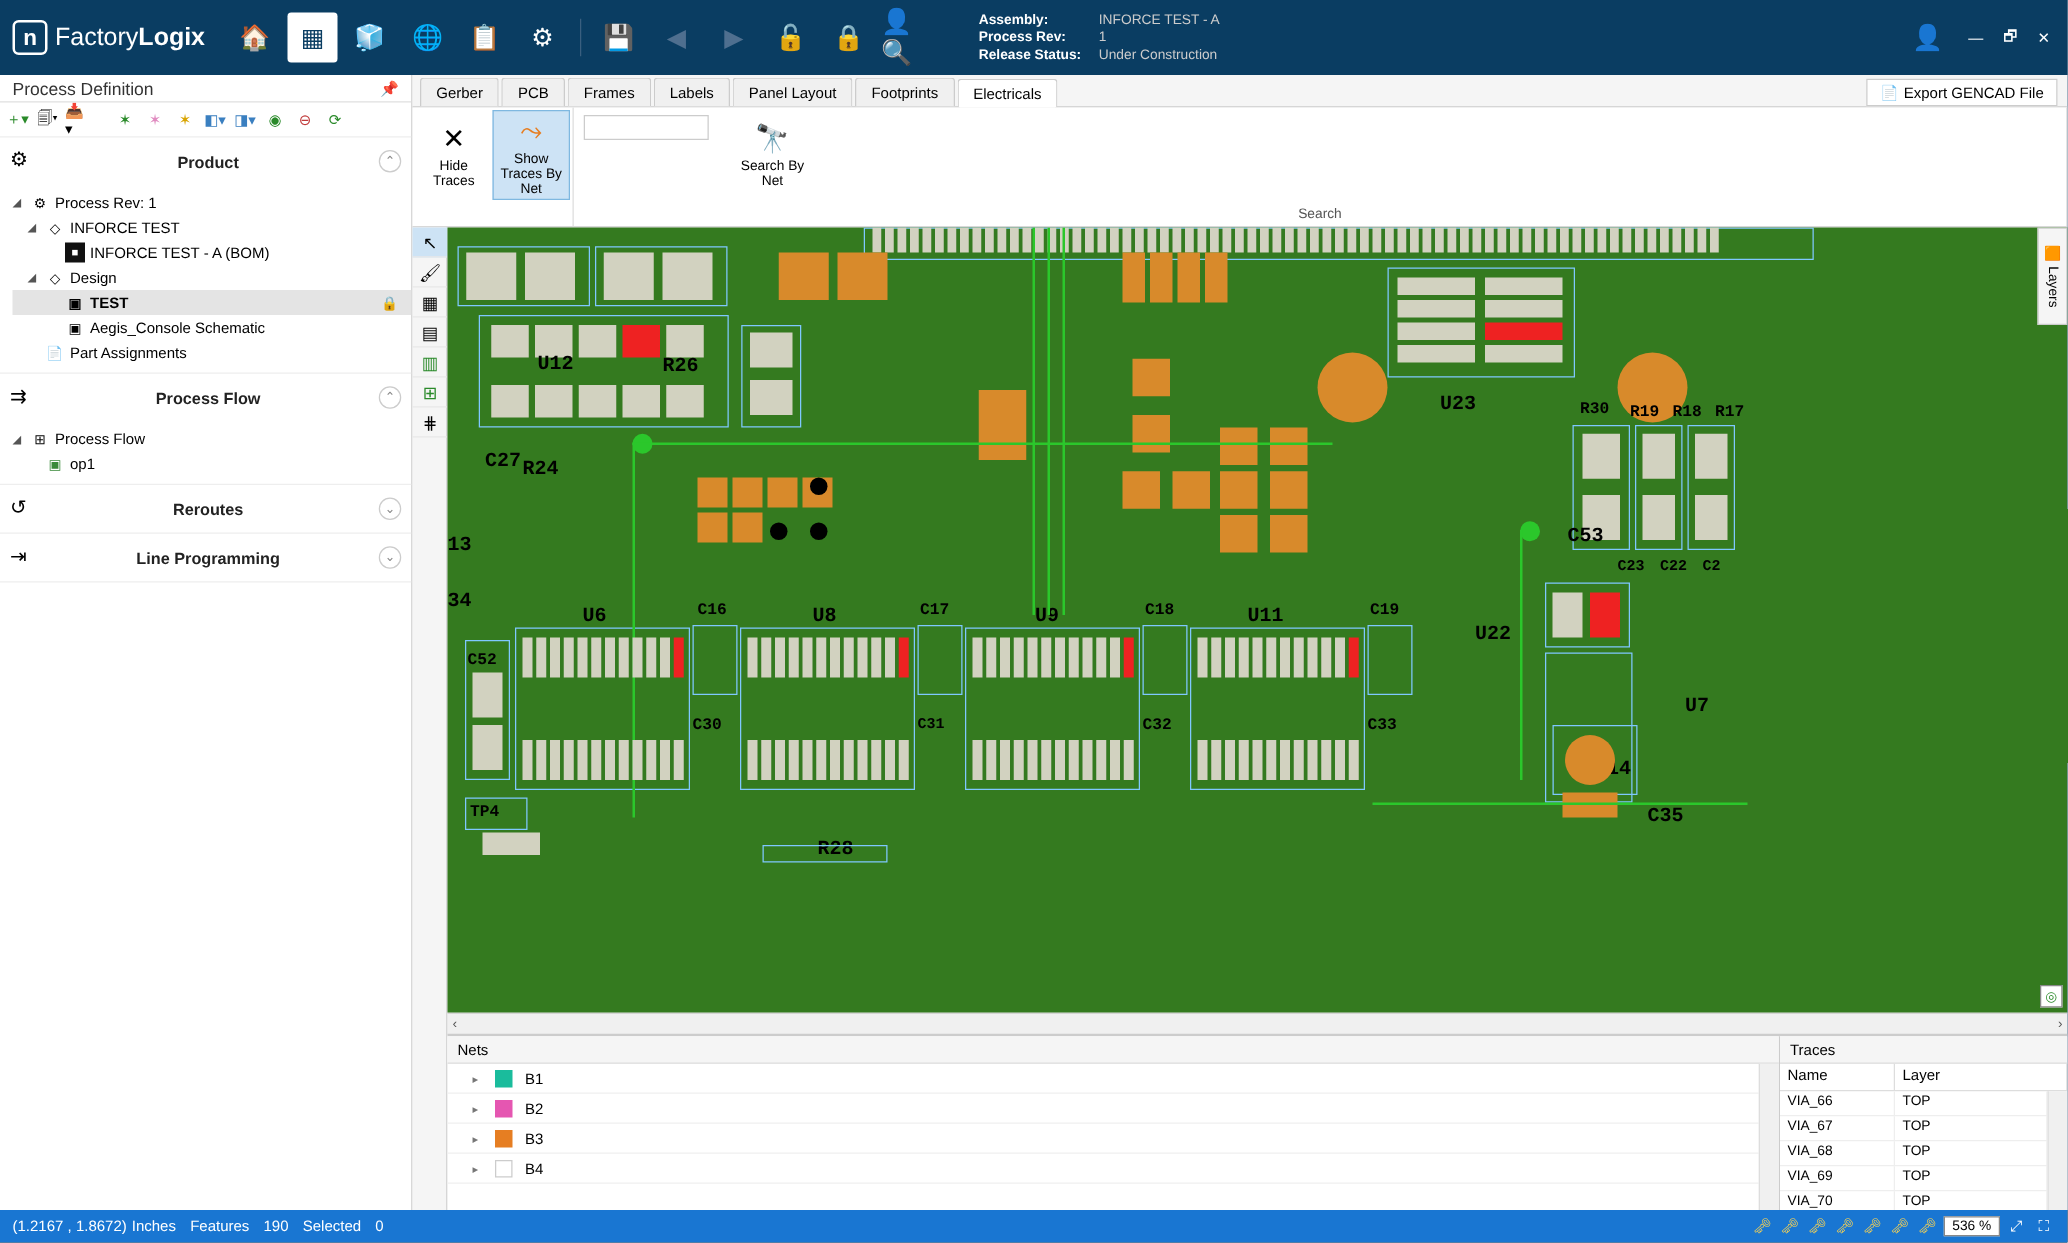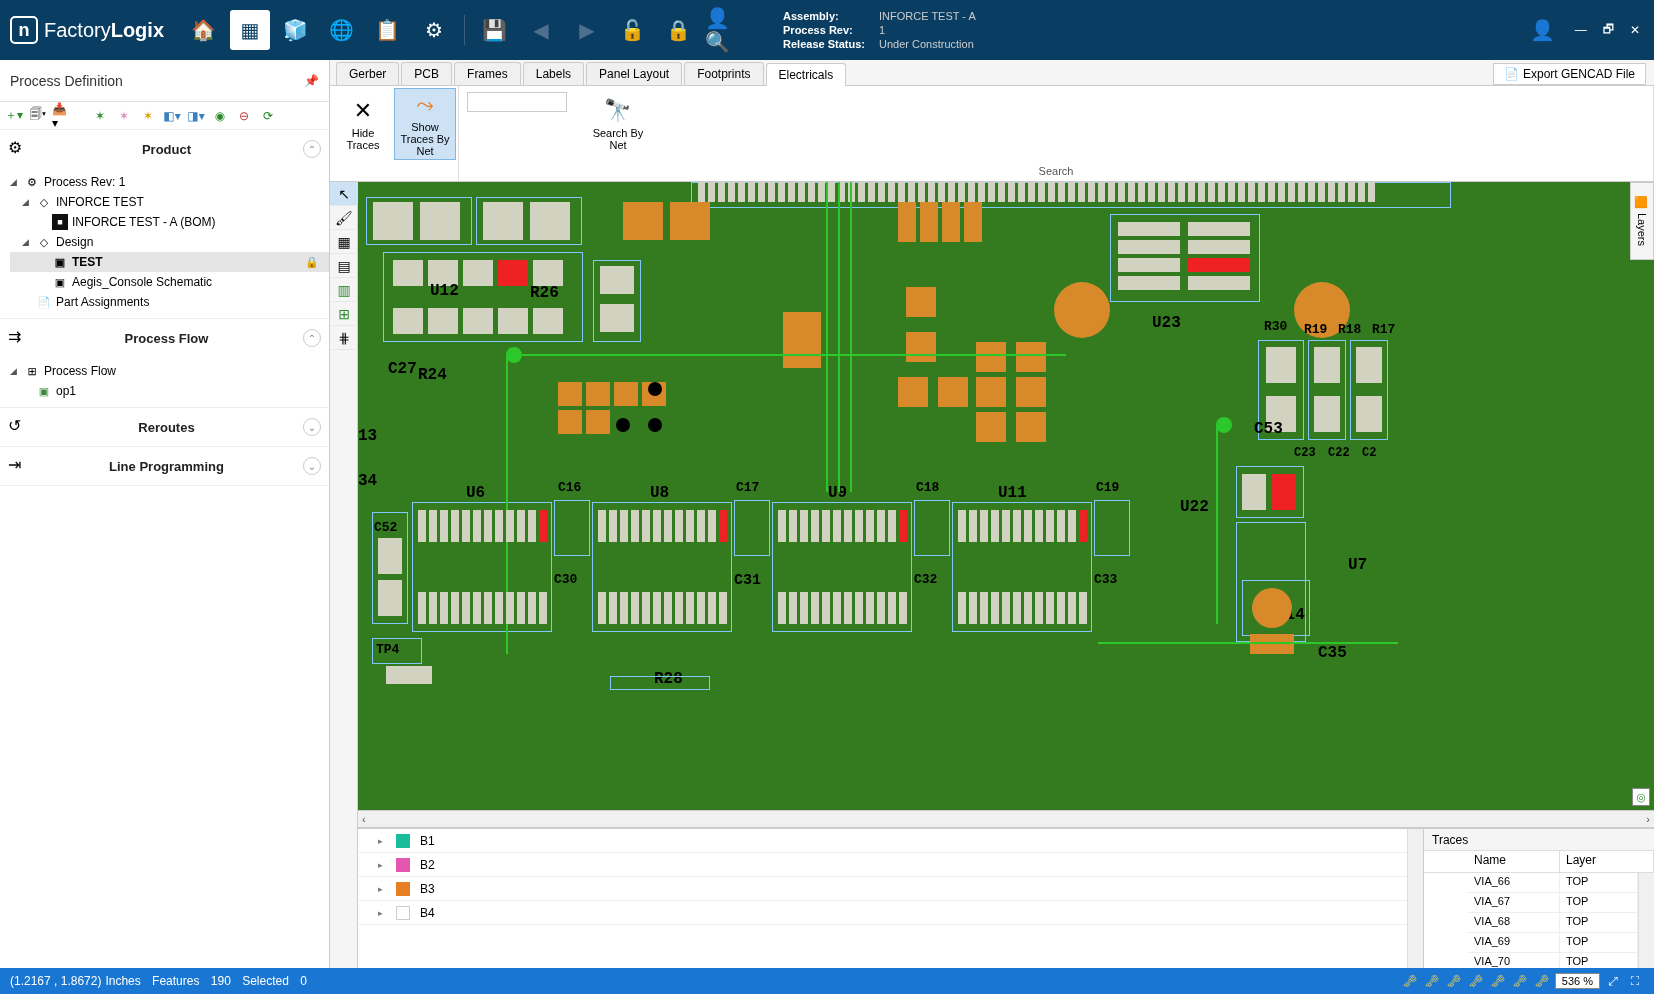--- a/index.html
+++ b/index.html
@@ -21,21 +21,21 @@
 .tb-info-label { font-weight: bold; color: #fff; min-width: 88px; }
 .tb-info-val { color: #ccc; }
 .tb-right { margin-left: auto; display: flex; gap: 8px; align-items: center; color: #fff; }
 .tb-win { font-size: 12px; cursor: pointer; padding: 4px; }
 
 
 .main { flex: 1; display: flex; background: #f5f5f5; min-height: 0; }
 
 
 .sidebar { width: 330px; background: #fff; display: flex; flex-direction: column; border-right: 1px solid #ccc; }
-.side-head { height: 42px; display: flex; align-items: center; padding: 0 10px; justify-content: space-between; border-bottom: 1px solid #e0e0e0; gap: 12px; }
+.side-head { height: 22px; display: flex; align-items: center; padding: 0 10px; justify-content: space-between; border-bottom: 1px solid #e0e0e0; gap: 12px; }
 .side-head-title { font-size: 14px; color: #333; }
 .pin-icon { font-size: 12px; color: #555; cursor: pointer; }
 .side-toolbar { height: 28px; display: flex; align-items: center; padding: 0 4px; gap: 4px; border-bottom: 1px solid #eee; }
 .st-icon { width: 20px; height: 20px; display: flex; align-items: center; justify-content: center; font-size: 12px; cursor: pointer; }
 .st-green { color: #2a8a2a; }
 .st-pink { color: #e08bc0; }
 .st-blue { color: #3a7fc0; }
 .st-red { color: #c03a3a; }
 .section { border-bottom: 1px solid #eee; }
 .section-head { height: 38px; display: flex; align-items: center; padding: 0 8px; gap: 8px; }
@@ -101,21 +101,21 @@
 .panel-head { height: 22px; background: #f5f5f5; border-bottom: 1px solid #ddd; padding: 0 8px; font-size: 12px; display: flex; align-items: center; }
 .nets-list { flex: 1; overflow: hidden; }
 .net-row { height: 24px; display: flex; align-items: center; padding-left: 20px; gap: 10px; font-size: 12px; border-bottom: 1px solid #f0f0f0; }
 .net-row .tw { width: 8px; color: #777; font-size: 9px; }
 .net-swatch { width: 14px; height: 14px; }
 .traces-head-row { display: flex; height: 22px; border-bottom: 1px solid #ddd; font-size: 12px; }
 .traces-head-row > div { padding: 2px 6px; border-right: 1px solid #ddd; }
 .traces-list { flex: 1; overflow: hidden; }
 .trace-row { display: flex; height: 20px; font-size: 11px; }
 .trace-row > div { padding: 2px 6px; border-right: 1px solid #eee; border-bottom: 1px solid #eee; }
-.col-name { width: 92px; margin-left: 44px; }
+.col-name { width: 92px; }
 .col-layer { flex: 1; }
 .vscroll { width: 16px; background: #f0f0f0; border-left: 1px solid #ddd; }
 
 
 .statusbar { height: 26px; background: #1976d2; display: flex; align-items: center; padding: 0 10px; color: #fff; font-size: 12px; gap: 4px; }
 .statusbar .sb-right { margin-left: auto; display: flex; gap: 4px; align-items: center; }
 .sb-icon { width: 18px; height: 18px; display: flex; align-items: center; justify-content: center; cursor: pointer; font-size: 12px; }
 .zoom-box { background: #fff; color: #000; font-size: 11px; padding: 1px 6px; border: 1px solid #888; }
 </style>
 </head>
@@ -514,21 +514,21 @@
               <div class="sel" style="left:376px;top:318px;width:36px;height:56px"></div>
               <div class="sel" style="left:556px;top:318px;width:36px;height:56px"></div>
               <div class="sel" style="left:736px;top:318px;width:36px;height:56px"></div>
 
               <div class="sel" style="left:14px;top:330px;width:36px;height:112px"></div>
               <div class="reflabel" style="left:16px;top:338px;font-size:13px">C52</div>
               <div class="pad" style="left:20px;top:356px;width:24px;height:36px"></div>
               <div class="pad" style="left:20px;top:398px;width:24px;height:36px"></div>
 
               <div class="reflabel" style="left:196px;top:390px;font-size:13px">C30</div>
-              <div class="reflabel" style="left:376px;top:390px;font-size:15px">C31</div>
+              <div class="reflabel" style="left:376px;top:390px;font-size:12px">C31</div>
               <div class="reflabel" style="left:556px;top:390px;font-size:13px">C32</div>
               <div class="reflabel" style="left:736px;top:390px;font-size:13px">C33</div>
 
               <div class="reflabel" style="left:822px;top:316px">U22</div>
               <div class="sel" style="left:878px;top:284px;width:68px;height:52px"></div>
               <div class="pad" style="left:884px;top:292px;width:24px;height:36px"></div>
               <div class="pad red" style="left:914px;top:292px;width:24px;height:36px"></div>
               <div class="sel" style="left:878px;top:340px;width:70px;height:120px"></div>
               <div class="reflabel" style="left:990px;top:374px">U7</div>
               <div class="reflabel" style="left:918px;top:424px">J14</div>
@@ -666,20 +666,21 @@
                 </div>
               </div>
           </div>
           <div class="vp-scroll">
             <span>‹</span>
               <span>›</span>
           </div>
 
           <div class="bottom">
             <div class="nets-panel">
+              <div class="panel-head">Nets</div>
               <div style="display:flex;flex:1;min-height:0">
                 <div class="nets-list" style="flex:1">
                   <div class="net-row">
                       <span class="tw">▸</span>
                       <span class="net-swatch" style="background:#1abc9c"></span>
                       <span>B1</span>
                     </div>
                   <div class="net-row">
                       <span class="tw">▸</span>
                       <span class="net-swatch" style="background:#e556b1"></span>

